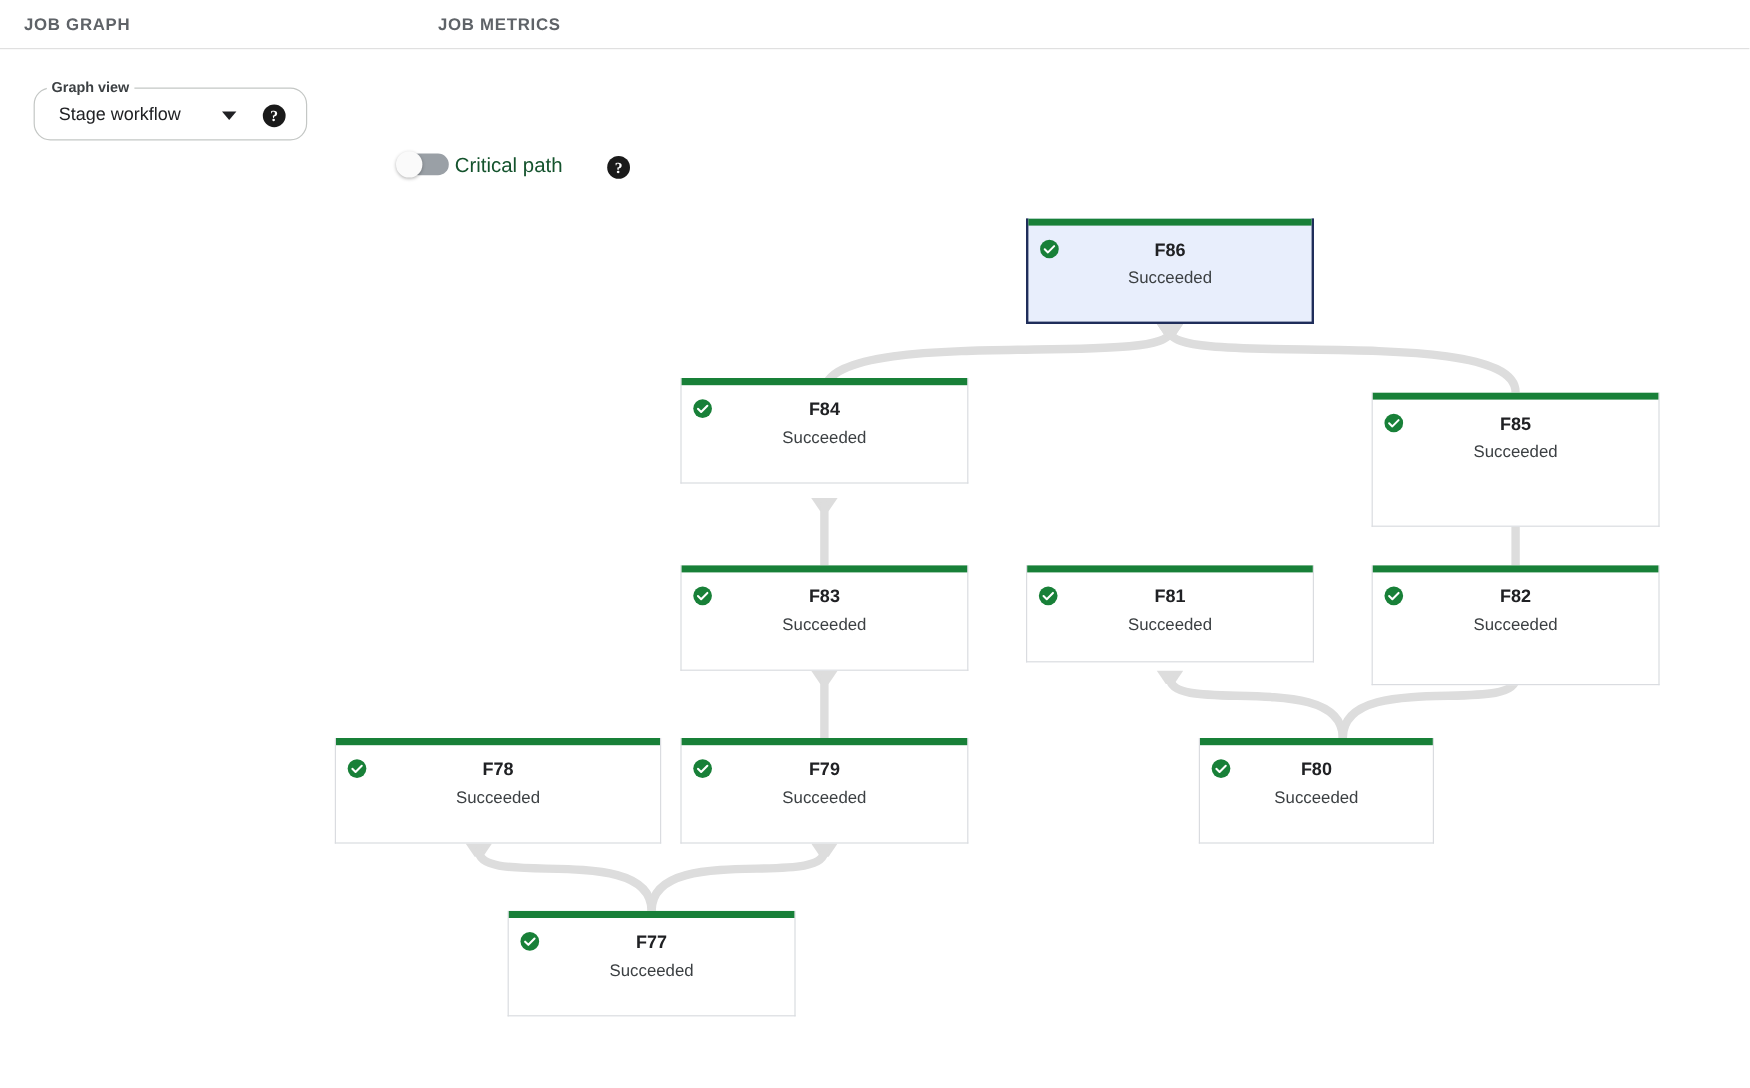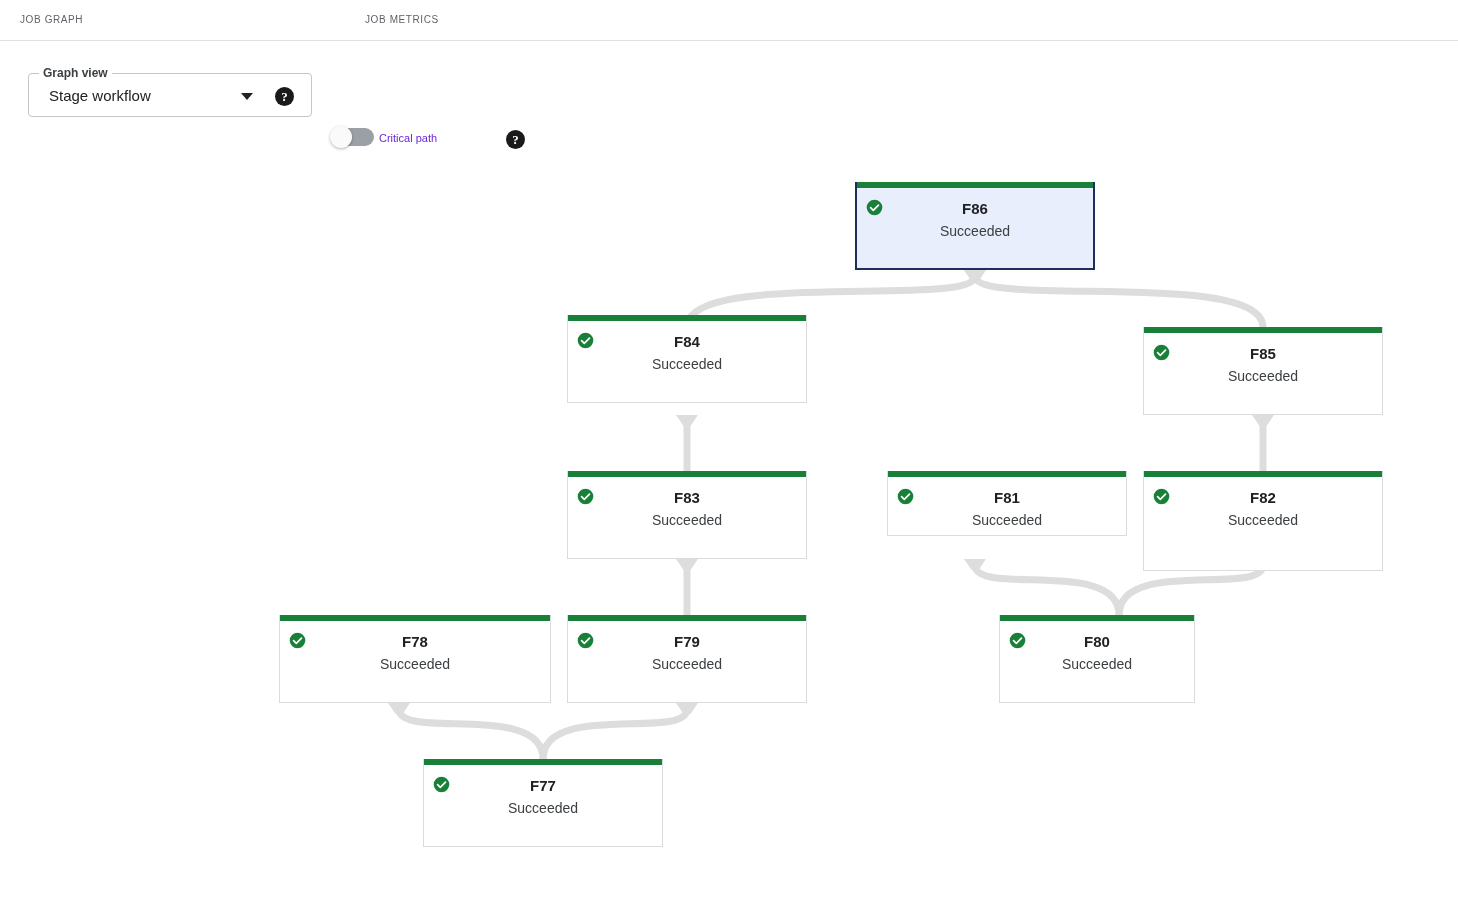--- a/index.html
+++ b/index.html
@@ -23,22 +23,22 @@
     width: 1458px;
     height: 41px;
     border-bottom: 1px solid #e0e0e0;
     box-sizing: border-box;
   }
   .tab {
     position: absolute;
     top: 0;
     height: 40px;
     line-height: 40px;
-    font-size: 10px;
-    font-weight: normal;
+    font-size: 14px;
+    font-weight: bold;
     letter-spacing: 0.6px;
     color: #5f6368;
     cursor: pointer;
     white-space: nowrap;
     user-select: none;
   }
   .tab.active { color: #4285f4; }
   .tab .tab-underline {
     position: absolute;
     left: 0; right: 0;
@@ -51,24 +51,24 @@
   #controls {
     position: absolute;
     left: 0; top: 41px;
     width: 1458px;
     height: 100px;
   }
   #graph-view-field {
     position: absolute;
     left: 28px;
     top: 32px;
-    width: 284px;
+    width: 228px;
     height: 44px;
     border: 1px solid #c4c7c5;
-    border-radius: 4px;
+    border-radius: 14px;
     box-sizing: border-box;
     background: #fff;
   }
   #graph-view-legend {
     position: absolute;
     left: 10px;
     top: -8px;
     background: #fff;
     padding: 0 4px;
     font-size: 12px;
@@ -134,22 +134,22 @@
     left: 0; top: 0;
     width: 22px; height: 22px;
     background: #fafafa;
     border-radius: 50%;
     box-shadow: 0 1px 3px rgba(0,0,0,0.3);
   }
   #critical-path-label {
     position: absolute;
     left: 379px;
     top: 88px;
-    font-size: 11px;
-    color: #6d28d9;
+    font-size: 17px;
+    color: #14532d;
     line-height: 18px;
     white-space: nowrap;
   }
   #critical-path-help {
     position: absolute;
     left: 506px;
     top: 89px;
   }
 
   
@@ -292,39 +292,39 @@
     </div>
     <div class="node" style="left: 567px; top: 174px; width: 240px; height: 88px;">
       <div class="topbar"></div>
       <svg class="status-icon" viewBox="0 0 24 24">
         <circle cx="12" cy="12" r="11" fill="#188038"></circle>
         <path d="M6.5 12.3 L10.3 16 L17.6 8.6" fill="none" stroke="#fff" stroke-width="2.4" stroke-linecap="round" stroke-linejoin="round"></path>
       </svg>
       <div class="node-title">F84</div>
       <div class="node-status">Succeeded</div>
     </div>
-    <div class="node" style="left: 1143px; top: 186px; width: 240px; height: 88px;">
+    <div class="node" style="left: 1143px; top: 186px; width: 240px; height: 112px;">
       <div class="topbar"></div>
       <svg class="status-icon" viewBox="0 0 24 24">
         <circle cx="12" cy="12" r="11" fill="#188038"></circle>
         <path d="M6.5 12.3 L10.3 16 L17.6 8.6" fill="none" stroke="#fff" stroke-width="2.4" stroke-linecap="round" stroke-linejoin="round"></path>
       </svg>
       <div class="node-title">F85</div>
       <div class="node-status">Succeeded</div>
     </div>
     <div class="node" style="left: 567px; top: 330px; width: 240px; height: 88px;">
       <div class="topbar"></div>
       <svg class="status-icon" viewBox="0 0 24 24">
         <circle cx="12" cy="12" r="11" fill="#188038"></circle>
         <path d="M6.5 12.3 L10.3 16 L17.6 8.6" fill="none" stroke="#fff" stroke-width="2.4" stroke-linecap="round" stroke-linejoin="round"></path>
       </svg>
       <div class="node-title">F83</div>
       <div class="node-status">Succeeded</div>
     </div>
-    <div class="node" style="left: 855px; top: 330px; width: 240px; height: 65px; margin-left: 32px;">
+    <div class="node" style="left: 855px; top: 330px; width: 240px; height: 81px;">
       <div class="topbar"></div>
       <svg class="status-icon" viewBox="0 0 24 24">
         <circle cx="12" cy="12" r="11" fill="#188038"></circle>
         <path d="M6.5 12.3 L10.3 16 L17.6 8.6" fill="none" stroke="#fff" stroke-width="2.4" stroke-linecap="round" stroke-linejoin="round"></path>
       </svg>
       <div class="node-title">F81</div>
       <div class="node-status">Succeeded</div>
     </div>
     <div class="node" style="left: 1143px; top: 330px; width: 240px; height: 100px;">
       <div class="topbar"></div>

